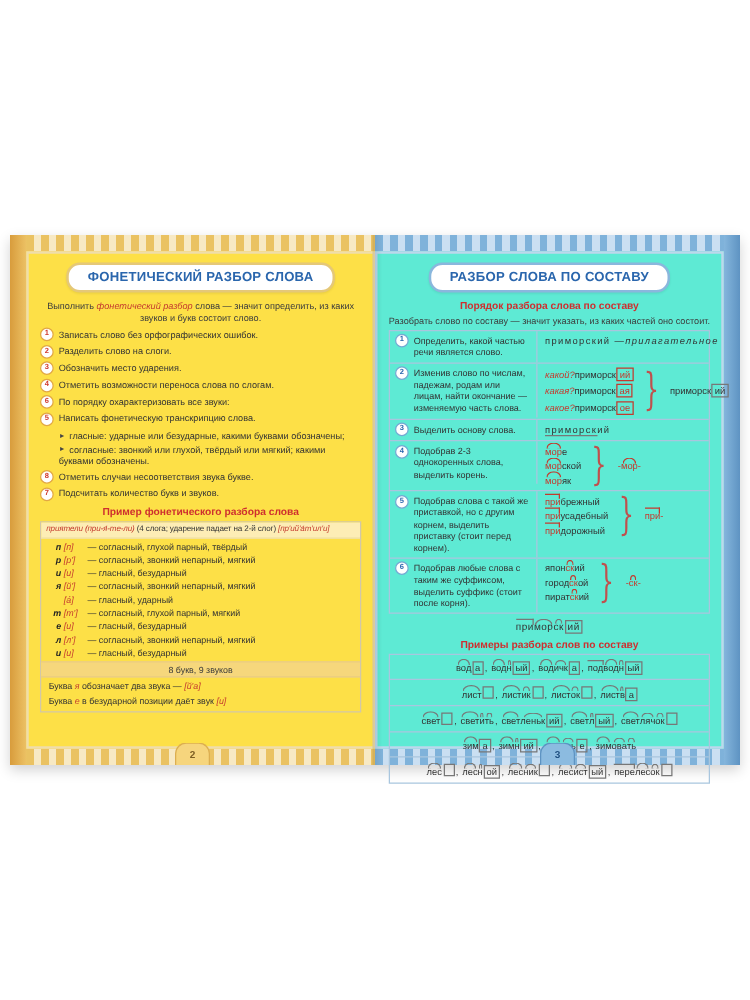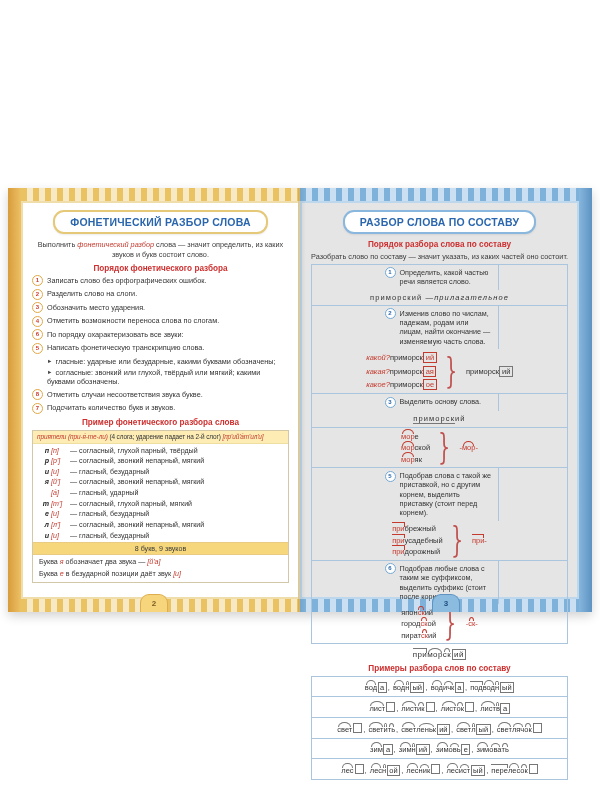--- a/index.html
+++ b/index.html
@@ -4,27 +4,27 @@
 <style>
   html,body{margin:0;padding:0;background:#fff;}
   body{width:600px;height:800px;position:relative;font-family:"Liberation Sans",sans-serif;overflow:hidden;}
   .book{position:absolute;left:8px;top:188px;width:584px;height:424px;display:flex;box-shadow:0 4px 10px rgba(0,0,0,.18);}
   .page{position:relative;width:292px;height:100%;}
   
   .page-left{background:#eec566;}
   .page-left .edge{position:absolute;left:0;top:0;bottom:0;width:13px;background:linear-gradient(90deg,#d89c3c,#ecc164);}
   .page-left .stripes{position:absolute;left:13px;right:0;height:13px;background:repeating-linear-gradient(90deg,#eac262 0 6px,#f7e9c4 6px 12px);}
   .page-left .stripes.top{top:0;} .page-left .stripes.bottom{bottom:0;}
-  .page-left .inner{position:absolute;top:13px;bottom:13px;left:13px;right:0;background:#ffffff;border:2px solid #efddab;padding:5px 9px 4px 9px;box-sizing:border-box;}
+  .page-left .inner{position:absolute;top:13px;bottom:13px;left:13px;right:0;background:#fde047;border:2px solid #efddab;padding:5px 9px 4px 9px;box-sizing:border-box;}
   
   .page-right{background:#7fb2da;}
   .page-right .edge{position:absolute;right:0;top:0;bottom:0;width:13px;background:linear-gradient(270deg,#5e93c2,#85b6dd);}
   .page-right .stripes{position:absolute;left:0;right:13px;height:13px;background:repeating-linear-gradient(90deg,#7fb2da 0 6px,#cadff2 6px 12px);}
   .page-right .stripes.top{top:0;} .page-right .stripes.bottom{bottom:0;}
-  .page-right .inner{position:absolute;top:13px;bottom:13px;left:0;right:13px;background:#e5e5e5;border:2px solid #bdd7ec;padding:5px 9px 4px 9px;box-sizing:border-box;}
+  .page-right .inner{position:absolute;top:13px;bottom:13px;left:0;right:13px;background:#5eead4;border:2px solid #bdd7ec;padding:5px 9px 4px 9px;box-sizing:border-box;}
   .spine{position:absolute;left:290px;top:0;width:8px;height:100%;background:linear-gradient(90deg,rgba(0,0,0,.10),rgba(0,0,0,0));z-index:6;pointer-events:none;}
   
   .title-box{width:fit-content;margin:2px auto 6px;padding:4px 15px;background:#fff;border-radius:11px;font-weight:700;font-size:10.5px;color:#2a66ad;letter-spacing:.2px;box-shadow:0 1px 2px rgba(0,0,0,.08);}
   .title-box.yellow{border:2px solid #e5c878;}
   .title-box.blue{border:2px solid #8ab7dd;}
   .red-h{color:#ce2f2f;font-weight:700;font-size:8.2px;text-align:center;margin:4px 0 3px;}
   .intro{font-size:7.3px;color:#3c3c3c;text-align:center;line-height:1.35;margin:1px 0 2px;}
   .red-bi{color:#c43a2e;font-weight:400;font-style:italic;}
   .red-i{color:#c43a2e;font-style:italic;}
   
@@ -45,21 +45,21 @@
   .ph-desc{margin-left:2px;}
   .total{background:#f6d77c;border-top:1px solid #e9cb82;border-bottom:1px solid #e9cb82;text-align:center;font-size:7.1px;color:#3a3a3a;padding:1.5px 0;}
   .note{font-size:7.1px;color:#333;padding:2.5px 6px 0;line-height:1.3;}
   .note:last-child{padding-bottom:3px;}
   
   .tab{position:absolute;bottom:0;left:50%;transform:translateX(-50%);width:26px;height:17px;border-radius:9px 9px 0 0;text-align:center;font-size:8px;font-weight:700;line-height:18px;z-index:5;}
   .tab.y{background:#f6d57d;border:1px solid #dcae50;border-bottom:none;color:#7c5d22;}
   .tab.b{background:#8cbbe0;border:1px solid #5e93c2;border-bottom:none;color:#1e4f80;}
   
   .morph-table{border:1px solid #a9c6de;margin-top:2px;}
-  .mrow{display:flex;align-items:center;flex-direction:column;}
+  .mrow{display:flex;align-items:flex-start;}
   .mrow + .mrow{border-top:1px solid #a9c6de;}
   .mcell-l{width:118px;flex:0 0 auto;border-right:1px solid #a9c6de;padding:3px 4px;display:flex;gap:4px;font-size:7.2px;line-height:1.3;color:#333;box-sizing:border-box;}
   .mcell-r{flex:1;padding:3px 6px;display:flex;align-items:center;gap:3px;font-size:7.5px;color:#333;}
   .lines{display:flex;flex-direction:column;gap:2.5px;}
   .line{white-space:nowrap;}
   .brace{color:#c0504d;font-family:"DejaVu Serif",serif;transform:scaleX(.55);font-weight:400;}
   .result{margin-left:1px;white-space:nowrap;}
   .q{color:#c43a2e;font-weight:400;font-style:italic;}
   .red{color:#c43a2e;}
   .i{font-style:italic;}
@@ -86,21 +86,20 @@
 
 <div class="book">
 
   <div class="page page-left">
     <div class="edge"></div>
     <div class="stripes top"></div>
     <div class="stripes bottom"></div>
     <div class="inner">
       <div class="title-box yellow"><span>ФОНЕТИЧЕСКИЙ РАЗБОР СЛОВА</span></div>
       <p class="intro" id="l-intro"><span>Выполнить </span><span class="red-bi">фонетический разбор</span><span> слова — значит определить, из каких звуков и букв состоит слово.</span></p>
-      <div class="red-h">Порядок фонетического разбора</div>
       <div class="steps" id="l-steps">
           <div class="step">
             <span class="numc y">1</span>
             <span>Записать слово без орфографических ошибок.</span>
           </div>
           <div class="step">
             <span class="numc y">2</span>
             <span>Разделить слово на слоги.</span>
           </div>
           <div class="step">
@@ -232,20 +231,24 @@
               <span class="numc b">3</span>
               <span>Выделить основу слова.</span>
             </div>
             <div class="mcell-r">
               <div class="lines">
                 <div class="line"><span class="seg m-basis sp">приморск</span><span class="seg  sp">ий</span></div>
               </div>
             </div>
           </div>
           <div class="mrow">
+            <div class="mcell-l">
+              <span class="numc b">4</span>
+              <span>Подобрав 2-3 однокоренных слова, выделить корень.</span>
+            </div>
             <div class="mcell-r">
               <div class="lines">
                 <div class="line"><span class="seg m-root red">мор</span><span class="seg">е</span></div>
                 <div class="line"><span class="seg m-root red">мор</span><span class="seg">ской</span></div>
                 <div class="line"><span class="seg m-root red">мор</span><span class="seg">як</span></div>
               </div>
               <span class="brace" style="font-size: 35px; line-height: 33px;">}</span>
               <span class="result"><span class="seg  red">-</span><span class="seg m-root red">мор</span><span class="seg  red">-</span></span>
             </div>
           </div>

